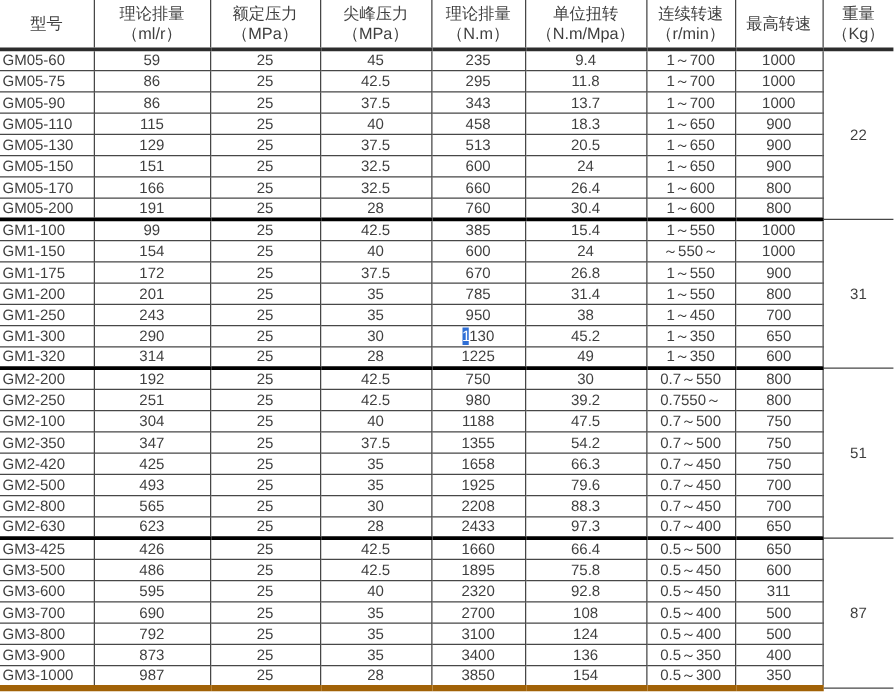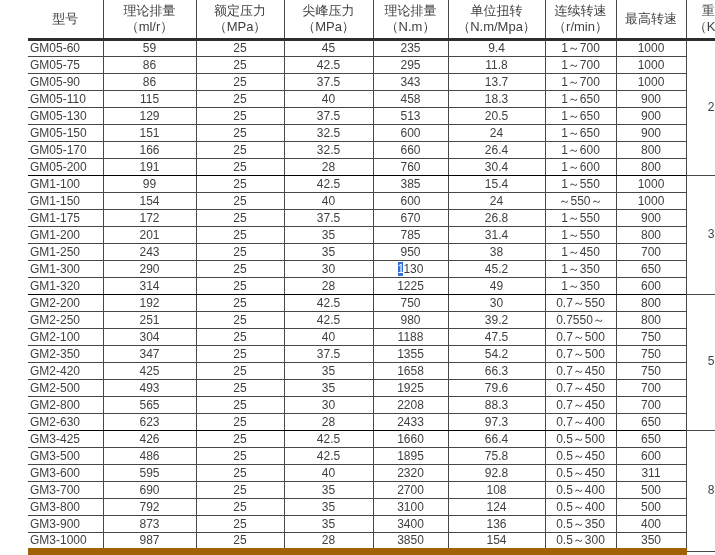--- a/index.html
+++ b/index.html
@@ -8,21 +8,20 @@
     background: #ffffff;
   }
   #screen {
     width: 715px;
     height: 555px;
     overflow: hidden;
     background: #ffffff;
     font-family: "Liberation Sans", sans-serif;
     color: #3f3f3f;
     box-sizing: border-box;
-    padding-left: 28px;
   }
   table.spec {
     border-collapse: collapse;
     table-layout: fixed;
     width: 715px;
   }
   table.spec th, table.spec td {
     border: 1px solid #474747;
     padding: 0;
     margin: 0;
@@ -46,27 +45,26 @@
   table.spec tbody td {
     font-size: 12px;
     text-align: center;
     vertical-align: middle;
     line-height: 15px;
   }
   table.spec tbody td.model-cell {
     text-align: left;
     padding-left: 2px;
   }
-  table.spec tbody tr.group-end td { border-bottom: 1px solid #000000; }
-  table.spec tbody tr:last-child td { border-bottom: 7px solid #a16207; }
+  table.spec tbody tr.group-end td { border-bottom: 3px solid #000000; }
+  table.spec tbody tr:last-child td { border-bottom: 5px solid #a16207; }
   td.weight-cell {
     text-align: center;
     vertical-align: middle;
     font-size: 12px;
-    font-family: Liberation Mono, monospace;
   }
   .sel {
     color: #ffffff;
     background: #2f6fd6;
   }
   .hdr-line { display: block; }
 </style>
 </head>
 <body>
 

